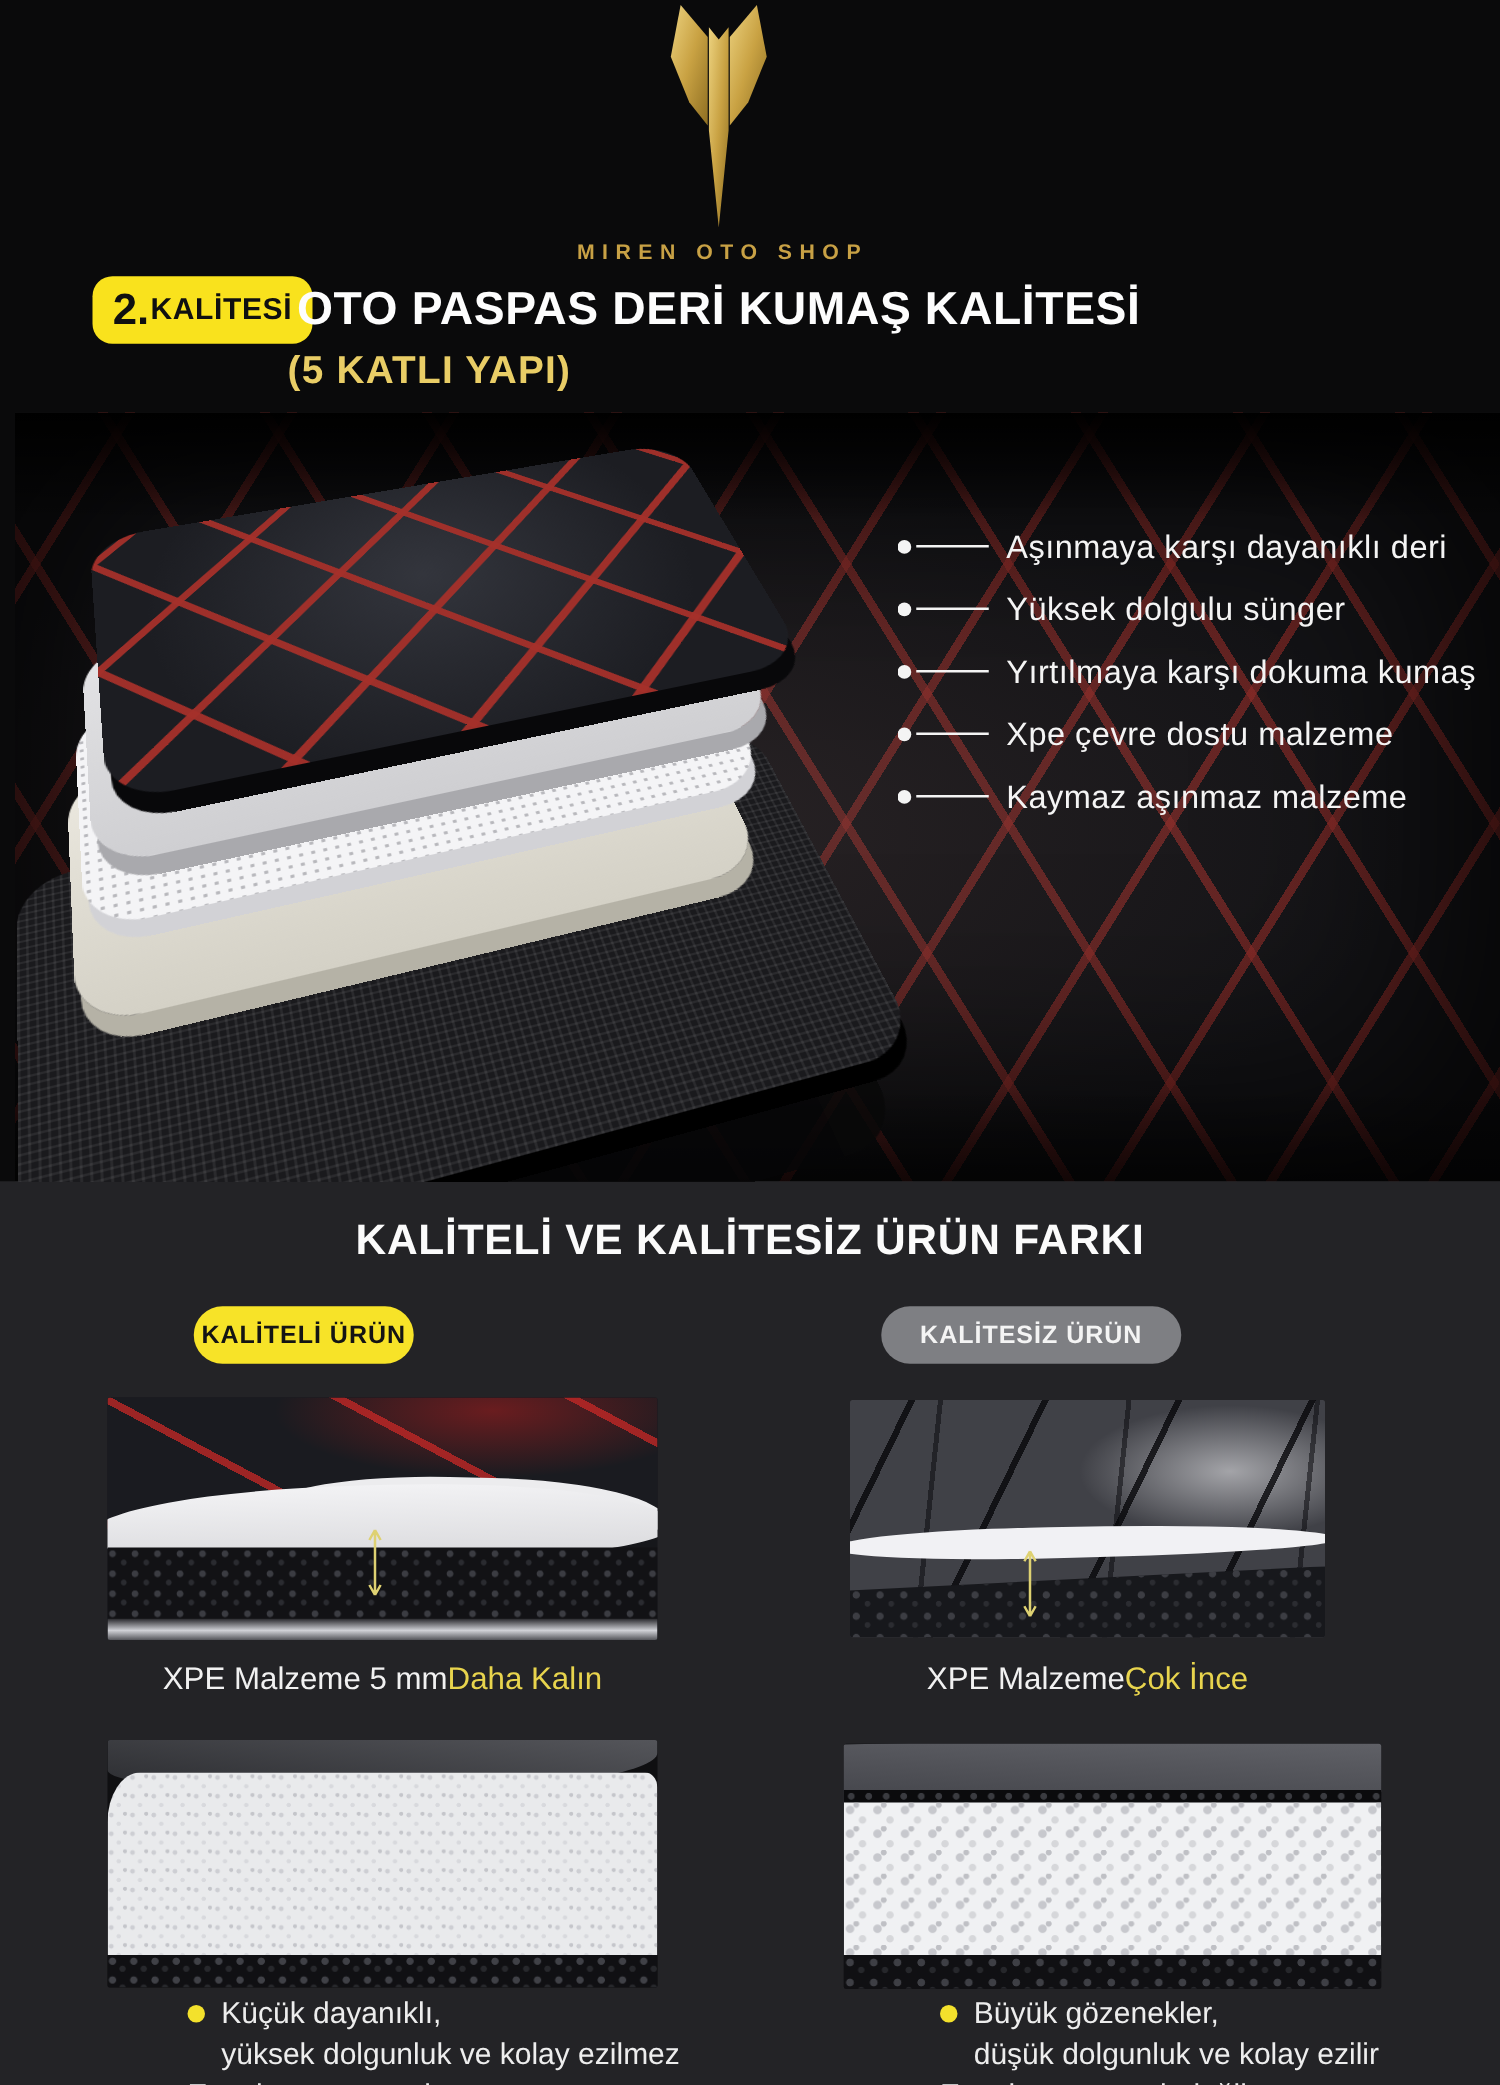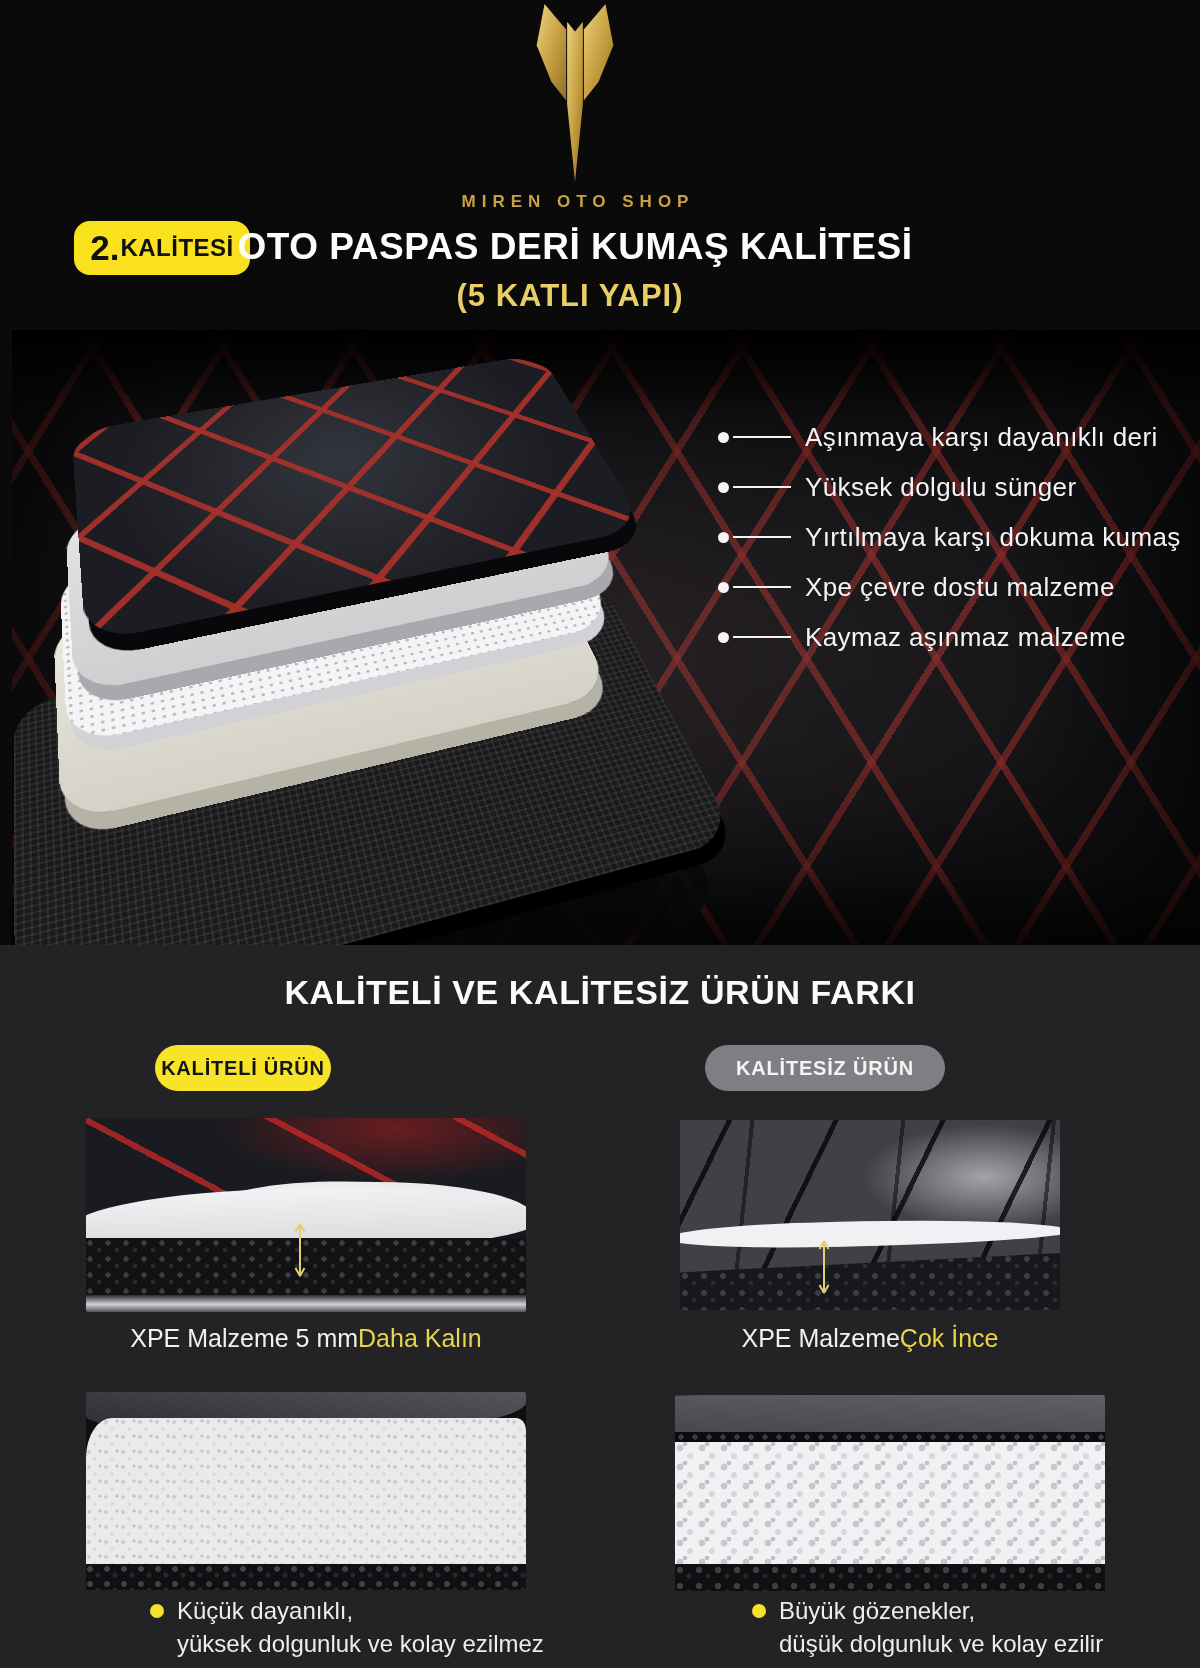--- a/index.html
+++ b/index.html
@@ -21,21 +21,21 @@
     background:#f9e21d;border-radius:16px;
     display:flex;align-items:center;justify-content:center;gap:1px;color:#101010;
   }
   .feature-badge .num{font-size:35px;font-weight:bold;}
   .feature-badge .lbl{font-size:24px;font-weight:600;letter-spacing:.5px;}
   .feature-title{
     position:absolute;left:230px;top:226px;width:690px;text-align:center;
     color:#fdfdfd;font-size:37px;font-weight:bold;letter-spacing:.5px;
   }
   .feature-subtitle{
-    position:absolute;left:230px;top:278px;width:680px;text-align:center;
+    position:absolute;left:230px;top:278px;width:680px;text-align:left;
     color:#e9cd66;font-size:31px;font-weight:600;letter-spacing:1px;
   }
   
   .hero{
     position:absolute;left:12px;top:330px;width:1200px;height:615px;overflow:hidden;
     background-color:#141417;
     background-image:
       radial-gradient(ellipse at 42% 55%, rgba(90,70,70,.30), transparent 62%),
       repeating-linear-gradient(58deg, transparent 0 52px, rgba(148,44,40,.65) 52px 59px, transparent 59px 110px),
       repeating-linear-gradient(-58deg, transparent 0 52px, rgba(148,44,40,.65) 52px 59px, transparent 59px 110px);
@@ -122,21 +122,21 @@
     background-color:#17181c;
     background-image:radial-gradient(circle at 5px 6px,#3c3d43 2.6px,transparent 3.2px),
       radial-gradient(circle at 14px 13px,#2b2c31 2px,transparent 2.6px);
     background-size:19px 17px;
     clip-path:polygon(0 34%,100% 0,100% 100%,0 100%);}
   .varrow{position:absolute;width:14px;height:58px;}
   .ph1L .varrow{left:47%;top:53%;}
   .ph1R .varrow{left:36%;top:62%;}
   
   .caption{position:absolute;top:1324px;height:34px;color:#f1f1f1;font-size:25px;font-weight:500;
-    display:flex;align-items:flex-start;justify-content:center;}
+    display:flex;align-items:flex-end;justify-content:center;}
   .caption{position:absolute;}
   .cap-quality{left:86px;width:440px;top:379px;}
   .cap-poor{left:680px;width:380px;top:379px;}
   .caption .hl{color:#e8d44d;margin-left:0;}
   
   .ph2L{left:86px;top:447px;width:440px;height:198px;background:#0f0f11;}
   .ph2L .skin{position:absolute;left:0;right:0;top:0;height:20%;
     background:linear-gradient(188deg,#54555a,#2c2d31);
     border-radius:0 0 44% 30% / 0 0 30px 16px;}
   .ph2L .foam{position:absolute;left:0;right:0;top:13%;bottom:13%;

